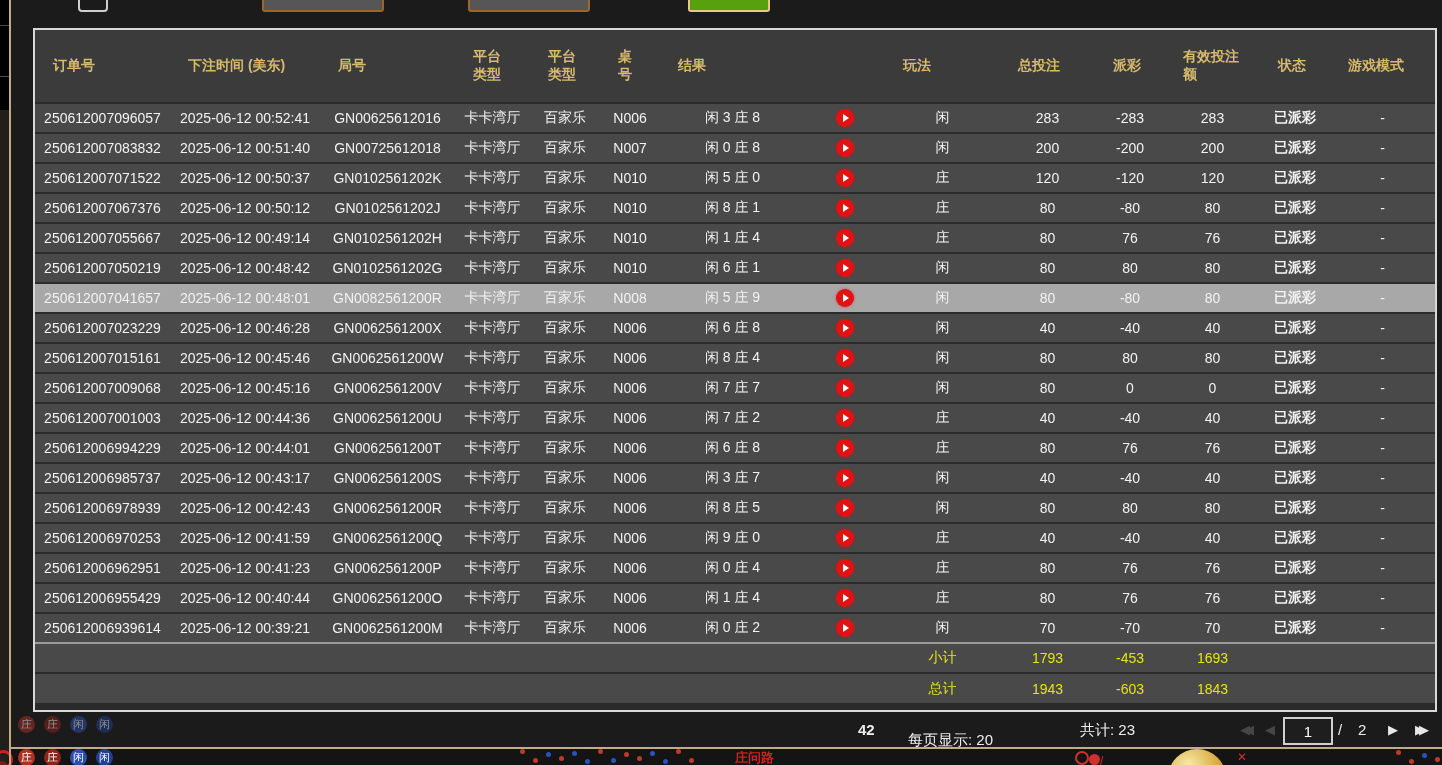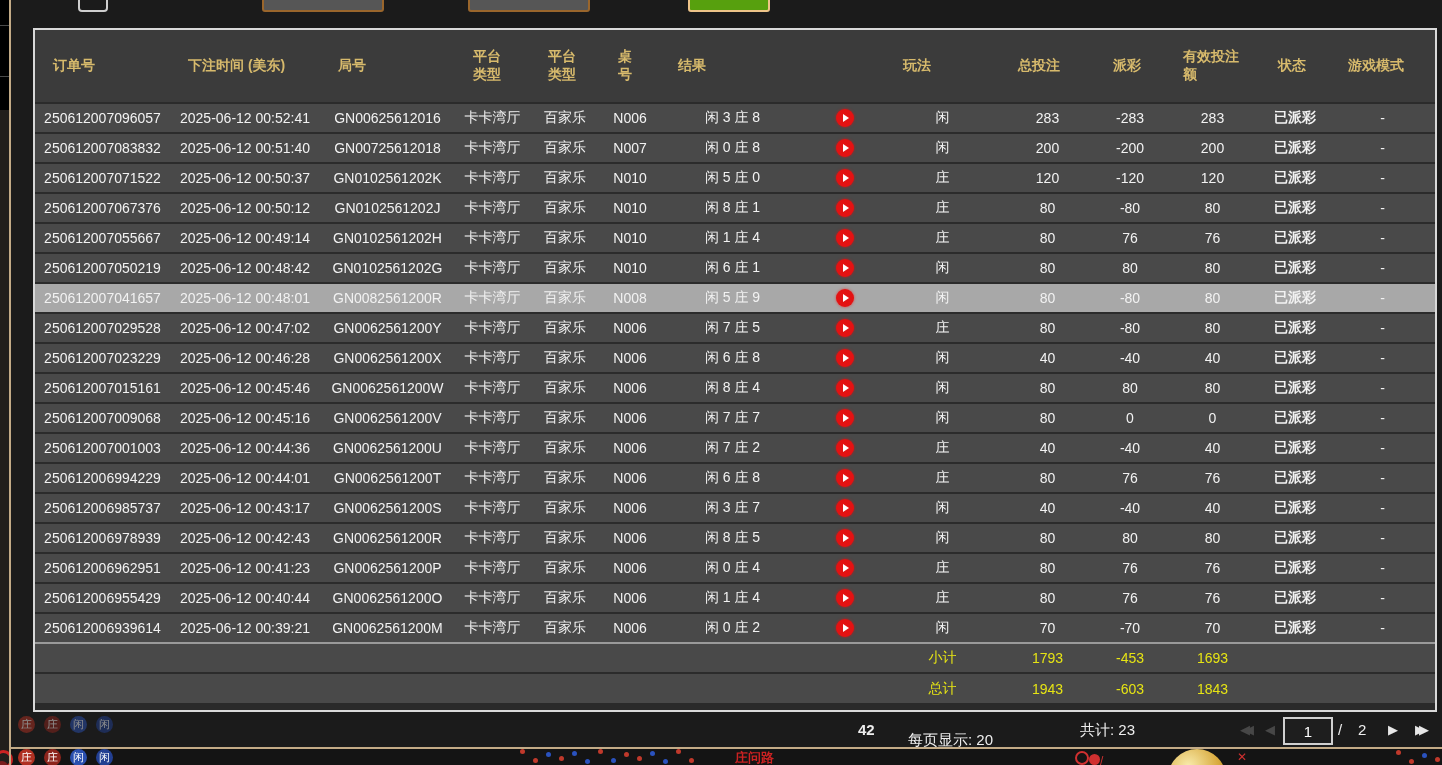--- a/index.html
+++ b/index.html
@@ -237,36 +237,20 @@
             <td>闲 5 庄 9</td>
             <td><span class="play-btn"><span class="play-tri"></span></span></td>
             <td>闲</td>
             <td>80</td>
             <td class="loss">-80</td>
             <td>80</td>
             <td class="status">已派彩</td>
             <td class="dim">-</td>
           </tr>
           <tr>
-            <td>250612007029528</td>
-            <td>2025-06-12 00:47:02</td>
-            <td>GN0062561200Y</td>
-            <td>卡卡湾厅</td>
-            <td>百家乐</td>
-            <td>N006</td>
-            <td>闲 7 庄 5</td>
-            <td><span class="play-btn"><span class="play-tri"></span></span></td>
-            <td>庄</td>
-            <td>80</td>
-            <td class="loss">-80</td>
-            <td>80</td>
-            <td class="status">已派彩</td>
-            <td class="dim">-</td>
-          </tr>
-          <tr>
             <td>250612007023229</td>
             <td>2025-06-12 00:46:28</td>
             <td>GN0062561200X</td>
             <td>卡卡湾厅</td>
             <td>百家乐</td>
             <td>N006</td>
             <td>闲 6 庄 8</td>
             <td><span class="play-btn"><span class="play-tri"></span></span></td>
             <td>闲</td>
             <td>40</td>
@@ -361,20 +345,36 @@
             <td>GN0062561200R</td>
             <td>卡卡湾厅</td>
             <td>百家乐</td>
             <td>N006</td>
             <td>闲 8 庄 5</td>
             <td><span class="play-btn"><span class="play-tri"></span></span></td>
             <td>闲</td>
             <td>80</td>
             <td class="win">80</td>
             <td>80</td>
+            <td class="status">已派彩</td>
+            <td class="dim">-</td>
+          </tr>
+          <tr>
+            <td>250612006970253</td>
+            <td>2025-06-12 00:41:59</td>
+            <td>GN0062561200Q</td>
+            <td>卡卡湾厅</td>
+            <td>百家乐</td>
+            <td>N006</td>
+            <td>闲 9 庄 0</td>
+            <td><span class="play-btn"><span class="play-tri"></span></span></td>
+            <td>庄</td>
+            <td>40</td>
+            <td class="loss">-40</td>
+            <td>40</td>
             <td class="status">已派彩</td>
             <td class="dim">-</td>
           </tr>
           <tr>
             <td>250612006962951</td>
             <td>2025-06-12 00:41:23</td>
             <td>GN0062561200P</td>
             <td>卡卡湾厅</td>
             <td>百家乐</td>
             <td>N006</td>

